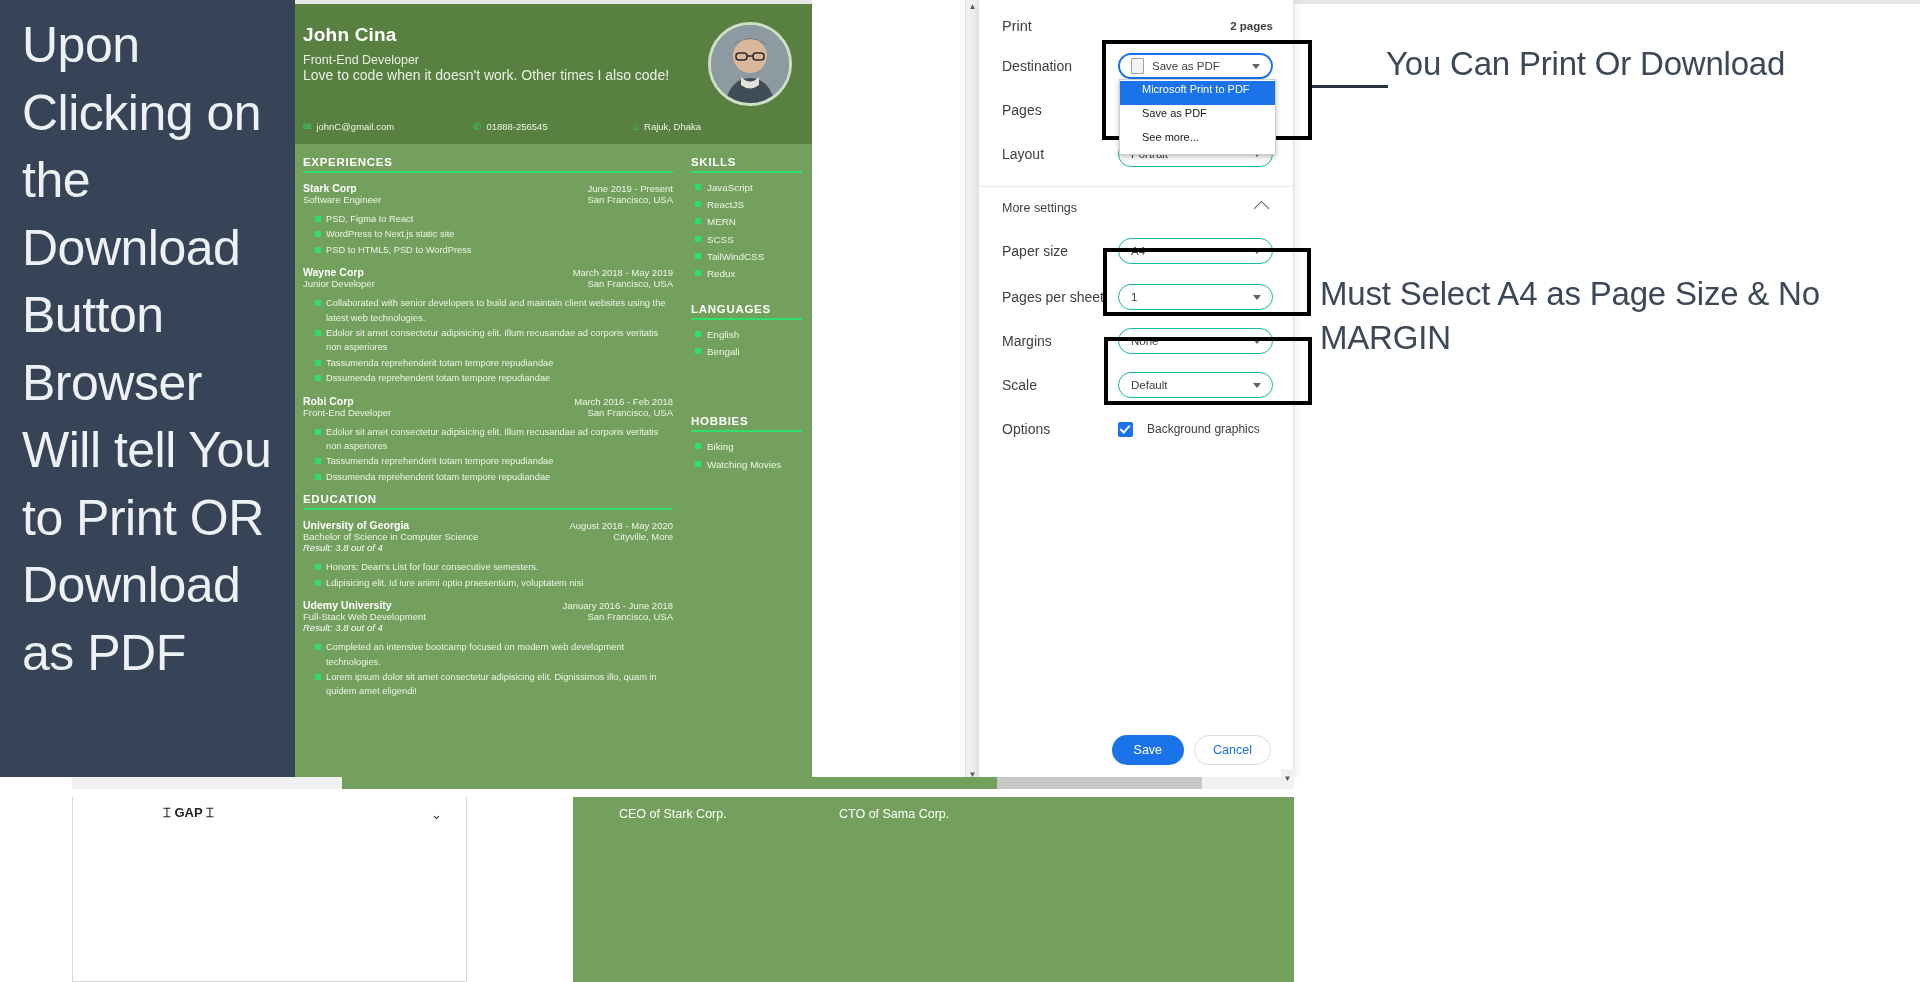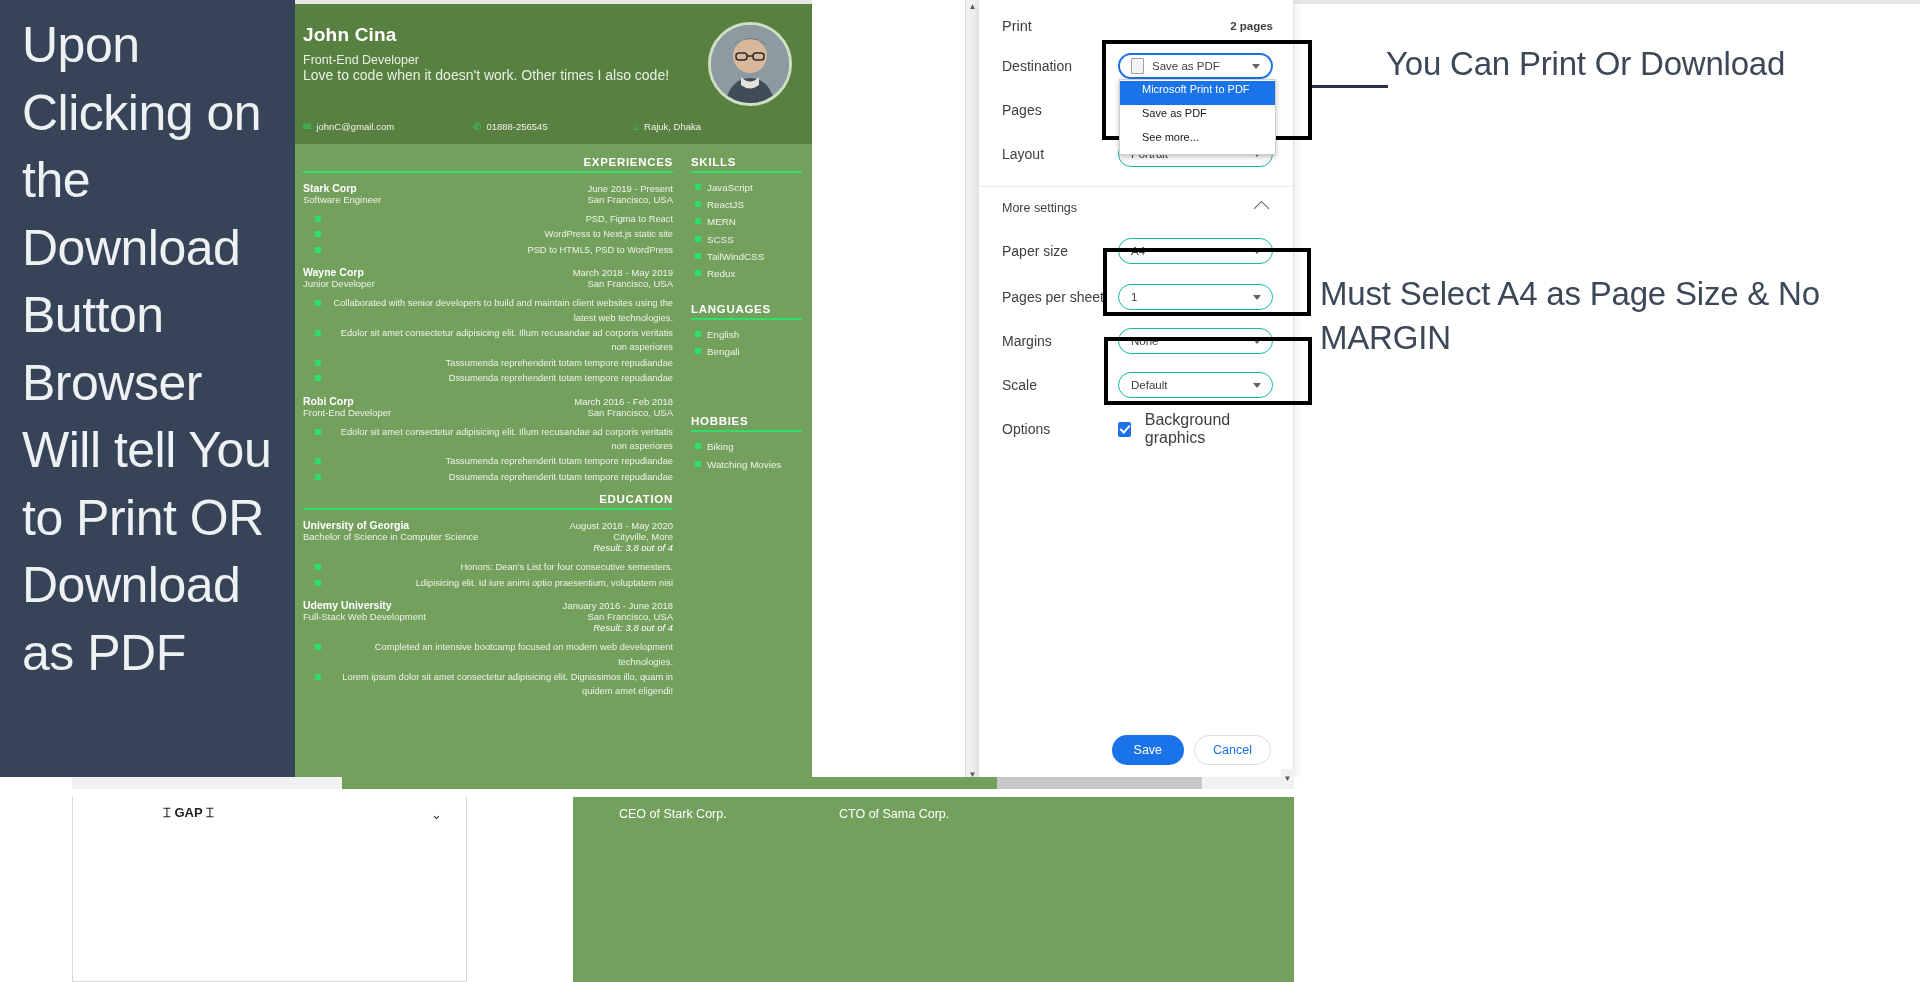--- a/index.html
+++ b/index.html
@@ -36,21 +36,21 @@
   .c1{ width:170px }
   .c2{ width:160px }
   .ic{ color:#22dd6a; font-size:10px; line-height:1 }
   .avatar{
     position:absolute; right:20px; top:18px; width:84px; height:84px; border-radius:50%;
     border:3px solid #cfe0c4; overflow:hidden; background:#7e8a92;
   }
   .avatar svg{ display:block }
 
   .r-body{ display:flex; height:633px; }
-  .r-main{ width:388px; padding:12px 10px 0 8px;text-align:right; }
+  .r-main{ width:388px; padding:12px 10px 0 8px; }
   .r-side{ width:129px; padding:12px 10px 0 8px; }
 
   .sec-h{
     color:#ffffff; font-size:11.5px; font-weight:bold; letter-spacing:.7px;
     padding-bottom:3px; margin-bottom:9px;
     border-bottom:2px solid #2ee06a;
   }
   .side .sec-h{ margin-bottom:7px; }
 
   .item{ margin-bottom:4px }
@@ -130,21 +130,21 @@
   .divider{ height:1px; background:#e8eaed; margin:10px 0 0 0 }
   .more-row{ display:flex; align-items:center; justify-content:space-between;
       padding:14px 22px 12px 23px; font-size:12.5px; color:#3c4043; }
   .chev{ width:11px;height:11px; border-left:1.6px solid #5f6368; border-top:1.6px solid #5f6368;
       transform:rotate(45deg); margin-right:4px }
 
   .optrow{ display:flex; align-items:center; padding:0 20px 0 23px; height:44px }
   .cb{ width:15px;height:15px;background:#1a73e8;border-radius:2px; position:relative; margin-right:14px }
   .cb:after{ content:""; position:absolute; left:4px; top:1px; width:4px;height:8px;
     border:solid #fff; border-width:0 2px 2px 0; transform:rotate(42deg) }
-  .opt-lbl{ font-size:16px;color:#3c4043 }
+  .opt-lbl{ font-size:12px;color:#3c4043 }
 
   .dlg-foot{ position:absolute; left:0; right:0; bottom:0; height:64px; background:#fff;
     display:flex; align-items:center; justify-content:flex-end; gap:10px; padding-right:22px;
     border-top:1px solid #fff; }
   .btn-save{ background:#1a73e8; color:#fff; border-radius:15px; height:30px; padding:0 22px;
     font-size:12.5px; display:flex;align-items:center;justify-content:center; border:none }
   .btn-cancel{ background:#fff; color:#1a73e8; border:1px solid #dadce0; border-radius:15px;
     height:30px; padding:0 18px; font-size:12.5px; display:flex;align-items:center;justify-content:center }
 
   

